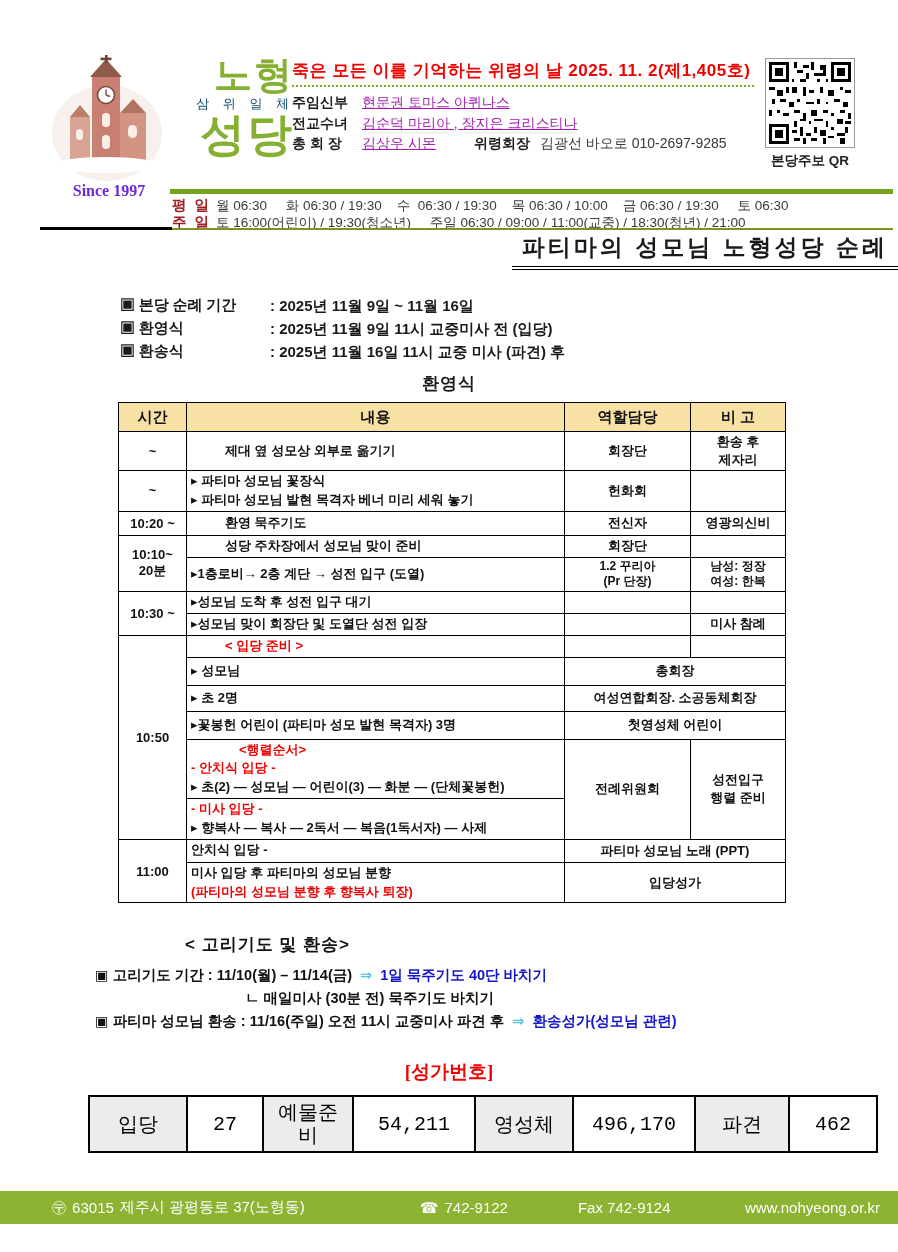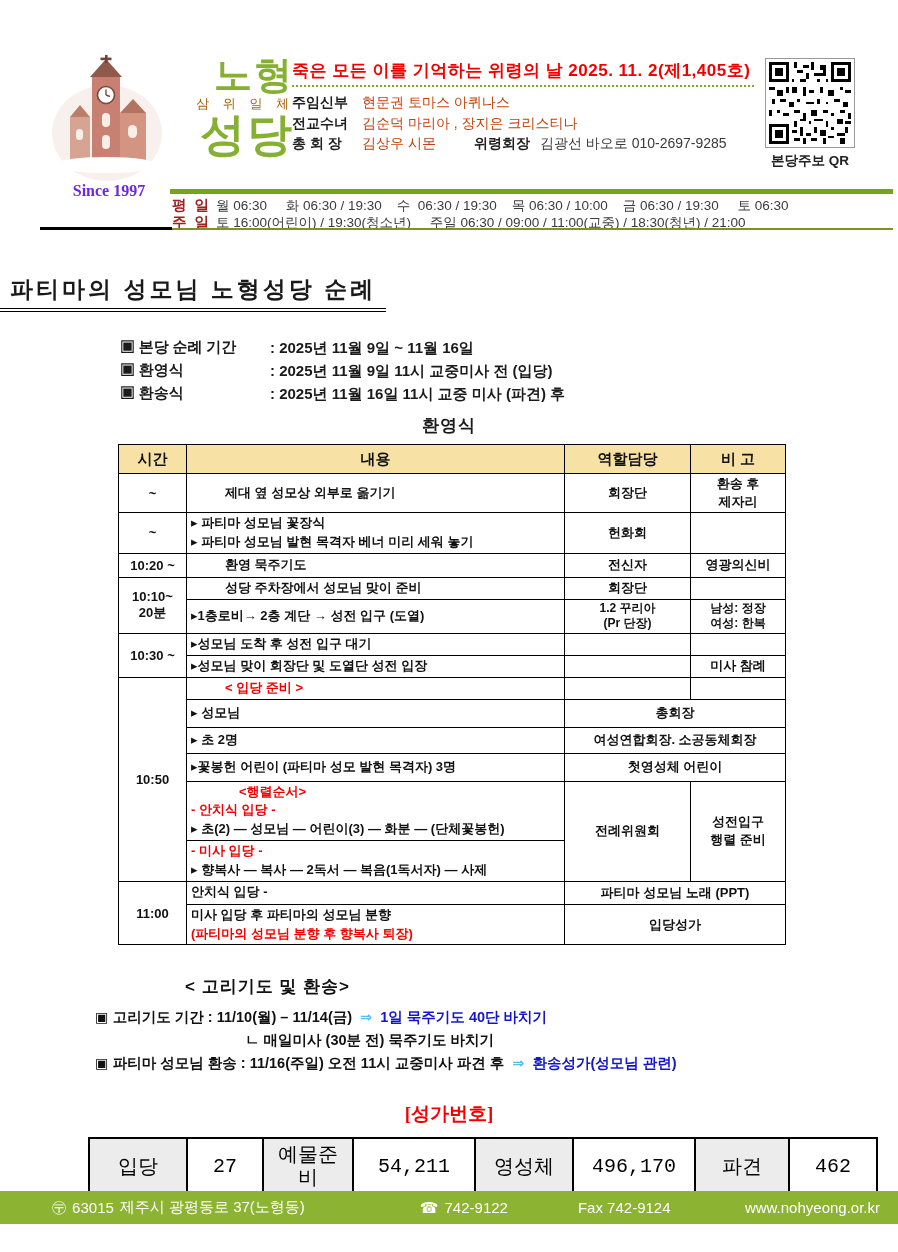--- a/index.html
+++ b/index.html
@@ -8,42 +8,42 @@
   .pre{white-space:pre-line;}
   .presp{white-space:pre-wrap;}
 
   
   .header{position:relative;height:232px;}
   .church{position:absolute;left:48px;top:55px;width:118px;height:130px;}
   .since{position:absolute;left:44px;top:182px;width:130px;text-align:center;
          font-family:"Liberation Serif",serif;font-weight:bold;font-size:16px;color:#6d28d9;}
   .logo{position:absolute;left:176px;top:56px;width:118px;text-align:right;line-height:1;}
   .logo .l1{font-size:38px;font-weight:bold;color:#85b031;letter-spacing:2px;}
-  .logo .l2{font-size:13px;color:#a16207;letter-spacing:5px;margin:3px 0 2px 0;}
+  .logo .l2{font-size:13px;color:#0c4a6e;letter-spacing:5px;margin:3px 0 2px 0;}
   .logo .l3{font-size:45px;font-weight:bold;color:#85b031;letter-spacing:2px;}
   .head-right{position:absolute;left:292px;top:60px;width:462px;}
   .bulletin-title{color:#f20000;font-weight:bold;font-size:17px;line-height:1.25;letter-spacing:0.5px;}
   .dotline{border:0;border-top:2px dotted #7ca82a;margin:4px 0 5px 0;}
   .staff-row{font-size:14px;color:#303030;line-height:1.45;display:flex;align-items:baseline;}
   .staff-row .lab{font-weight:bold;color:#1f1f1f;width:70px;flex:0 0 auto;}
-  .staff-row .val{color:#c2410c;}
+  .staff-row .val{color:#a21caf;text-decoration:underline;}
   .staff-row .lab2{font-weight:bold;color:#1f1f1f;margin-left:38px;}
   .staff-row .val2{margin-left:10px;color:#3a3a3a;}
   .qr-box{position:absolute;left:762px;top:58px;width:96px;text-align:center;}
   .qr-frame{width:90px;height:90px;border:1px solid #9a9a9a;background:#fff;margin:0 auto;padding:3px;box-sizing:border-box;}
   .qr-caption{font-size:13.5px;font-weight:bold;color:#222;margin-top:4px;}
   .green-bar{position:absolute;left:170px;top:189px;width:723px;height:5px;background:#76a21e;}
   .sched{position:absolute;left:172px;top:197px;width:724px;}
   .sched-row{display:flex;align-items:baseline;font-size:13.5px;line-height:17px;color:#3b3b3b;}
   .sched-label{color:#a02020;font-weight:bold;font-size:14.5px;width:44px;flex:0 0 auto;letter-spacing:2px;}
   .div-black{position:absolute;left:40px;top:227px;width:132px;height:3px;background:#000;}
   .div-olive{position:absolute;left:172px;top:228px;width:721px;height:2px;background:#7f921b;}
 
   
-  .main-title-wrap{text-align:left;margin-top:42px;}
+  .main-title-wrap{text-align:right;}
   .main-title{display:inline-block;font-size:23px;font-weight:bold;letter-spacing:3px;
               border-bottom:4px double #000;padding:0 10px 3px 10px;}
   .info-list{margin:24px 0 0 120px;font-weight:bold;font-size:15px;}
   .info-row{display:flex;line-height:23px;}
   .info-row .ilab{width:150px;flex:0 0 auto;font-family:Liberation Serif, serif;}
   .welcome-head{text-align:center;font-weight:bold;font-size:17px;margin-top:9px;letter-spacing:1px;}
 
   
   table.wt{border-collapse:collapse;margin:7px 0 0 118px;table-layout:fixed;width:667px;
            font-weight:bold;font-size:13px;color:#111;}

